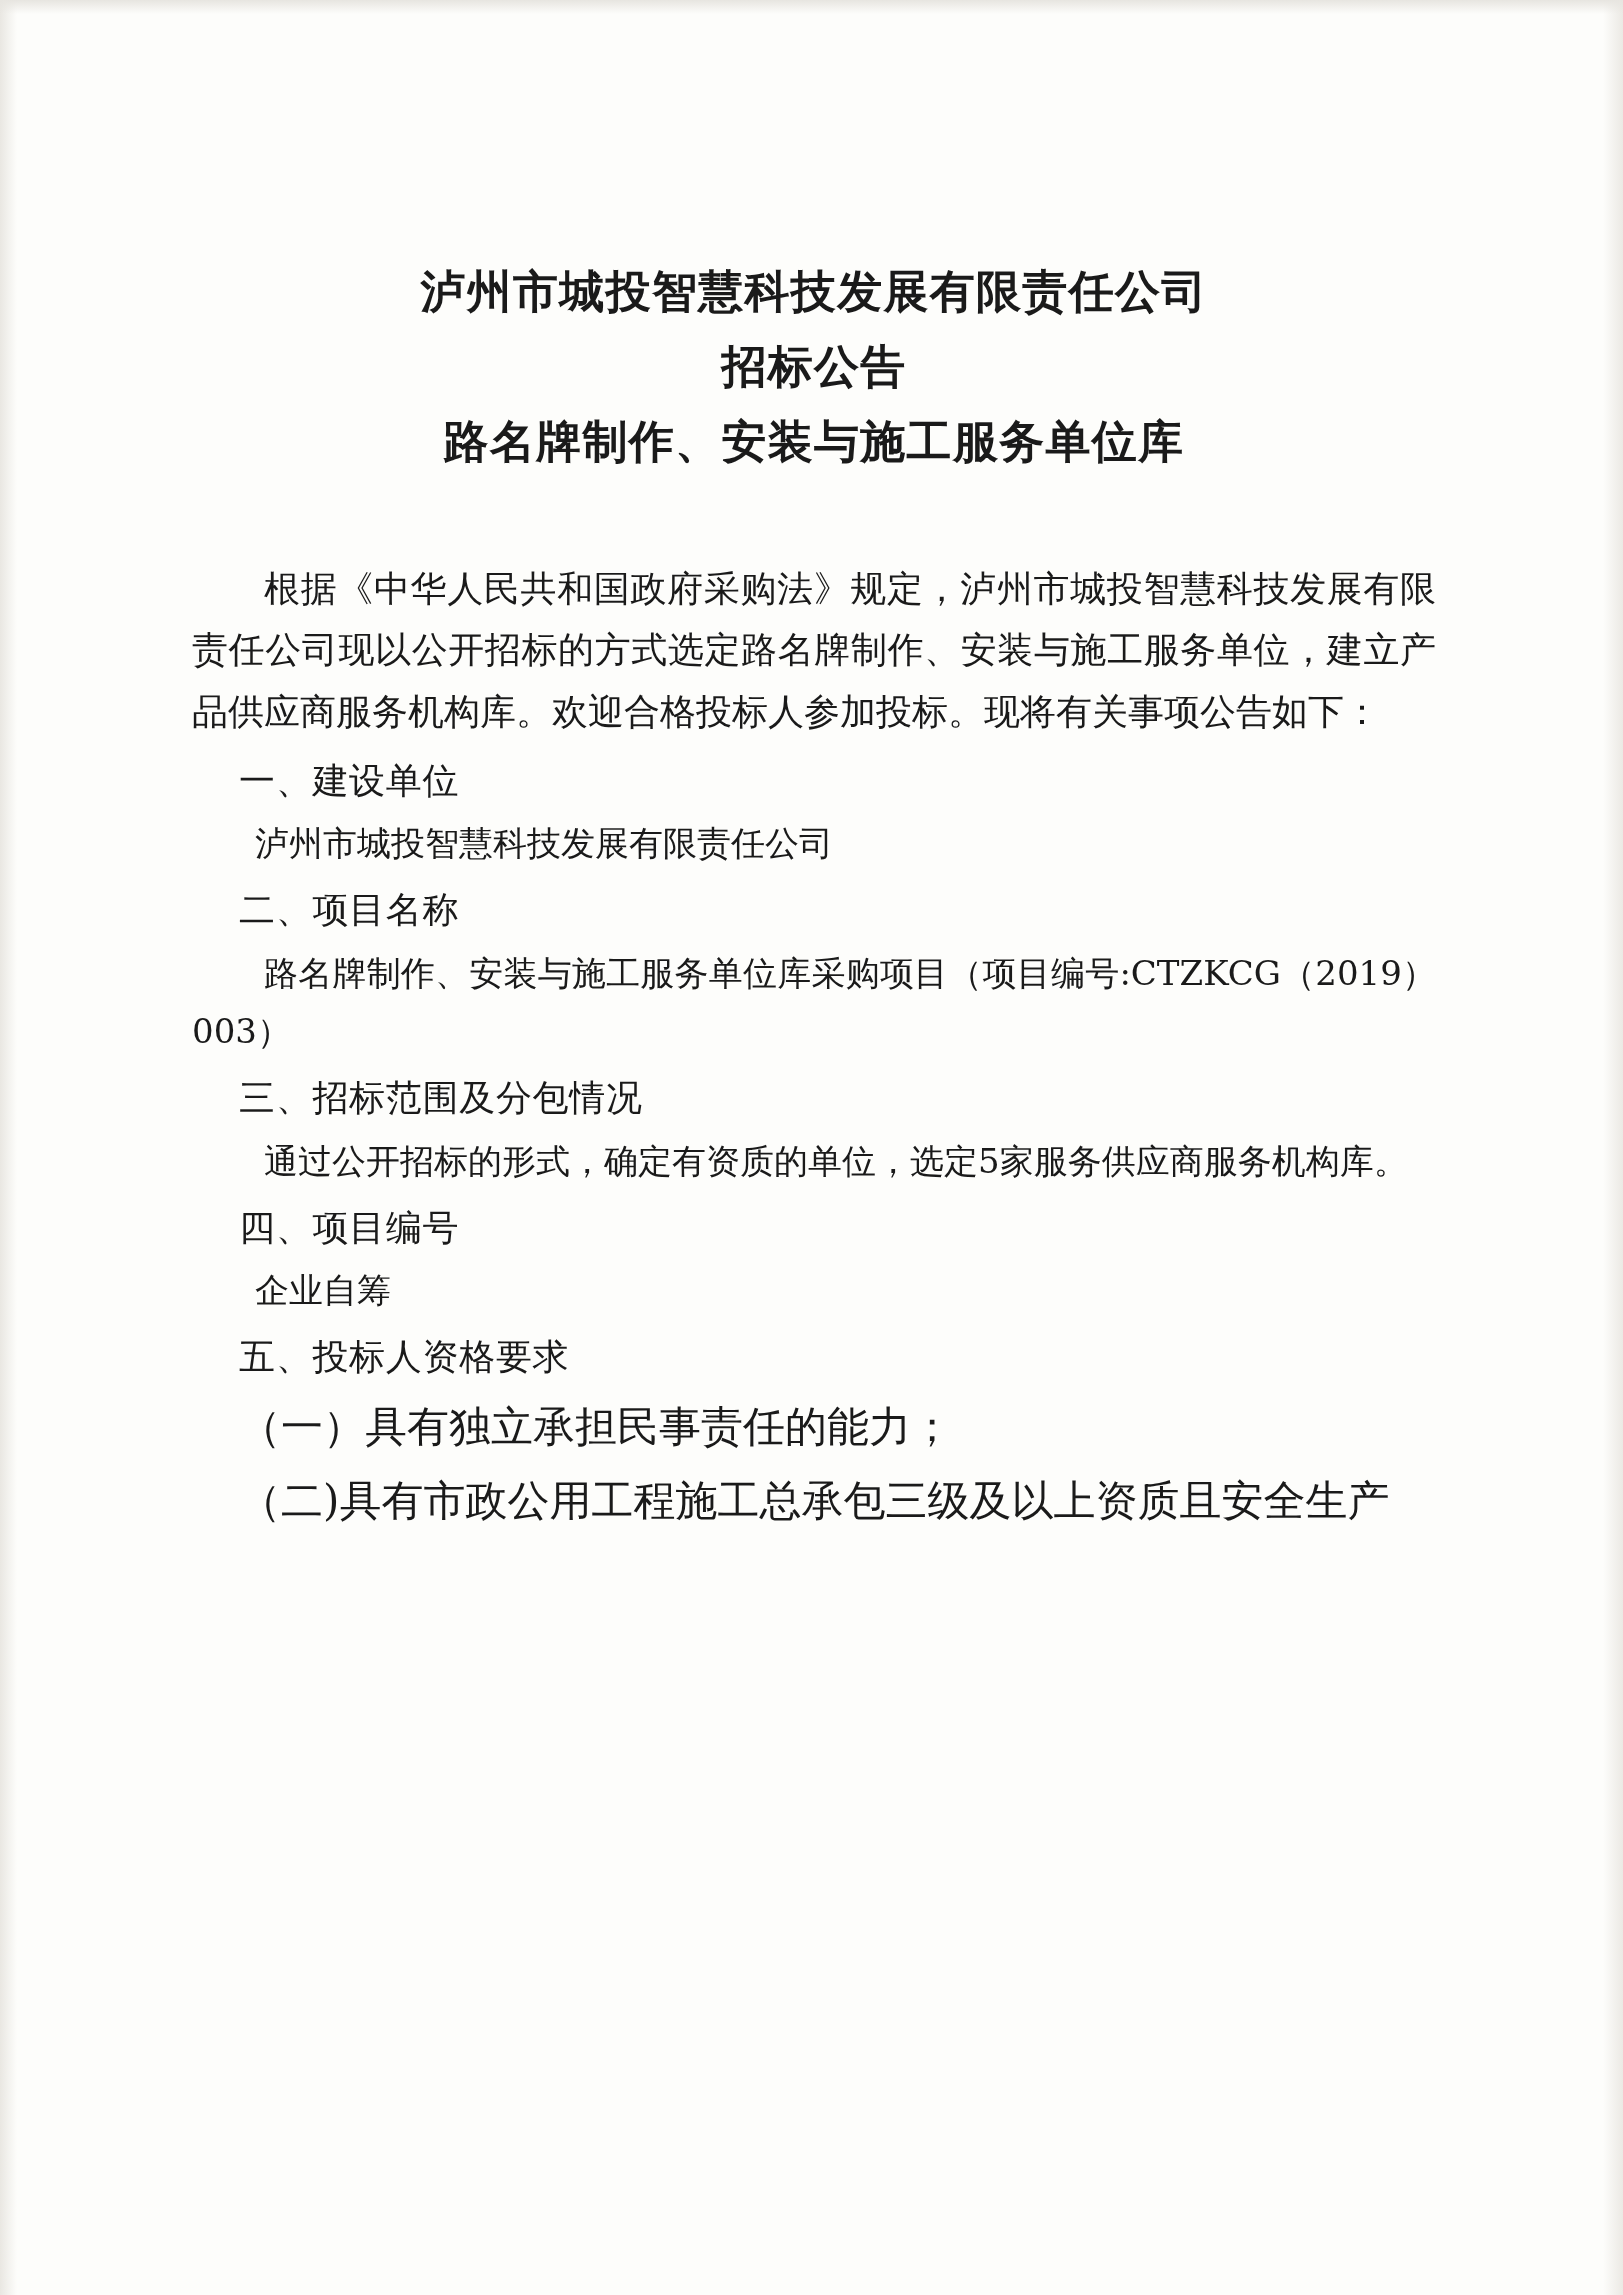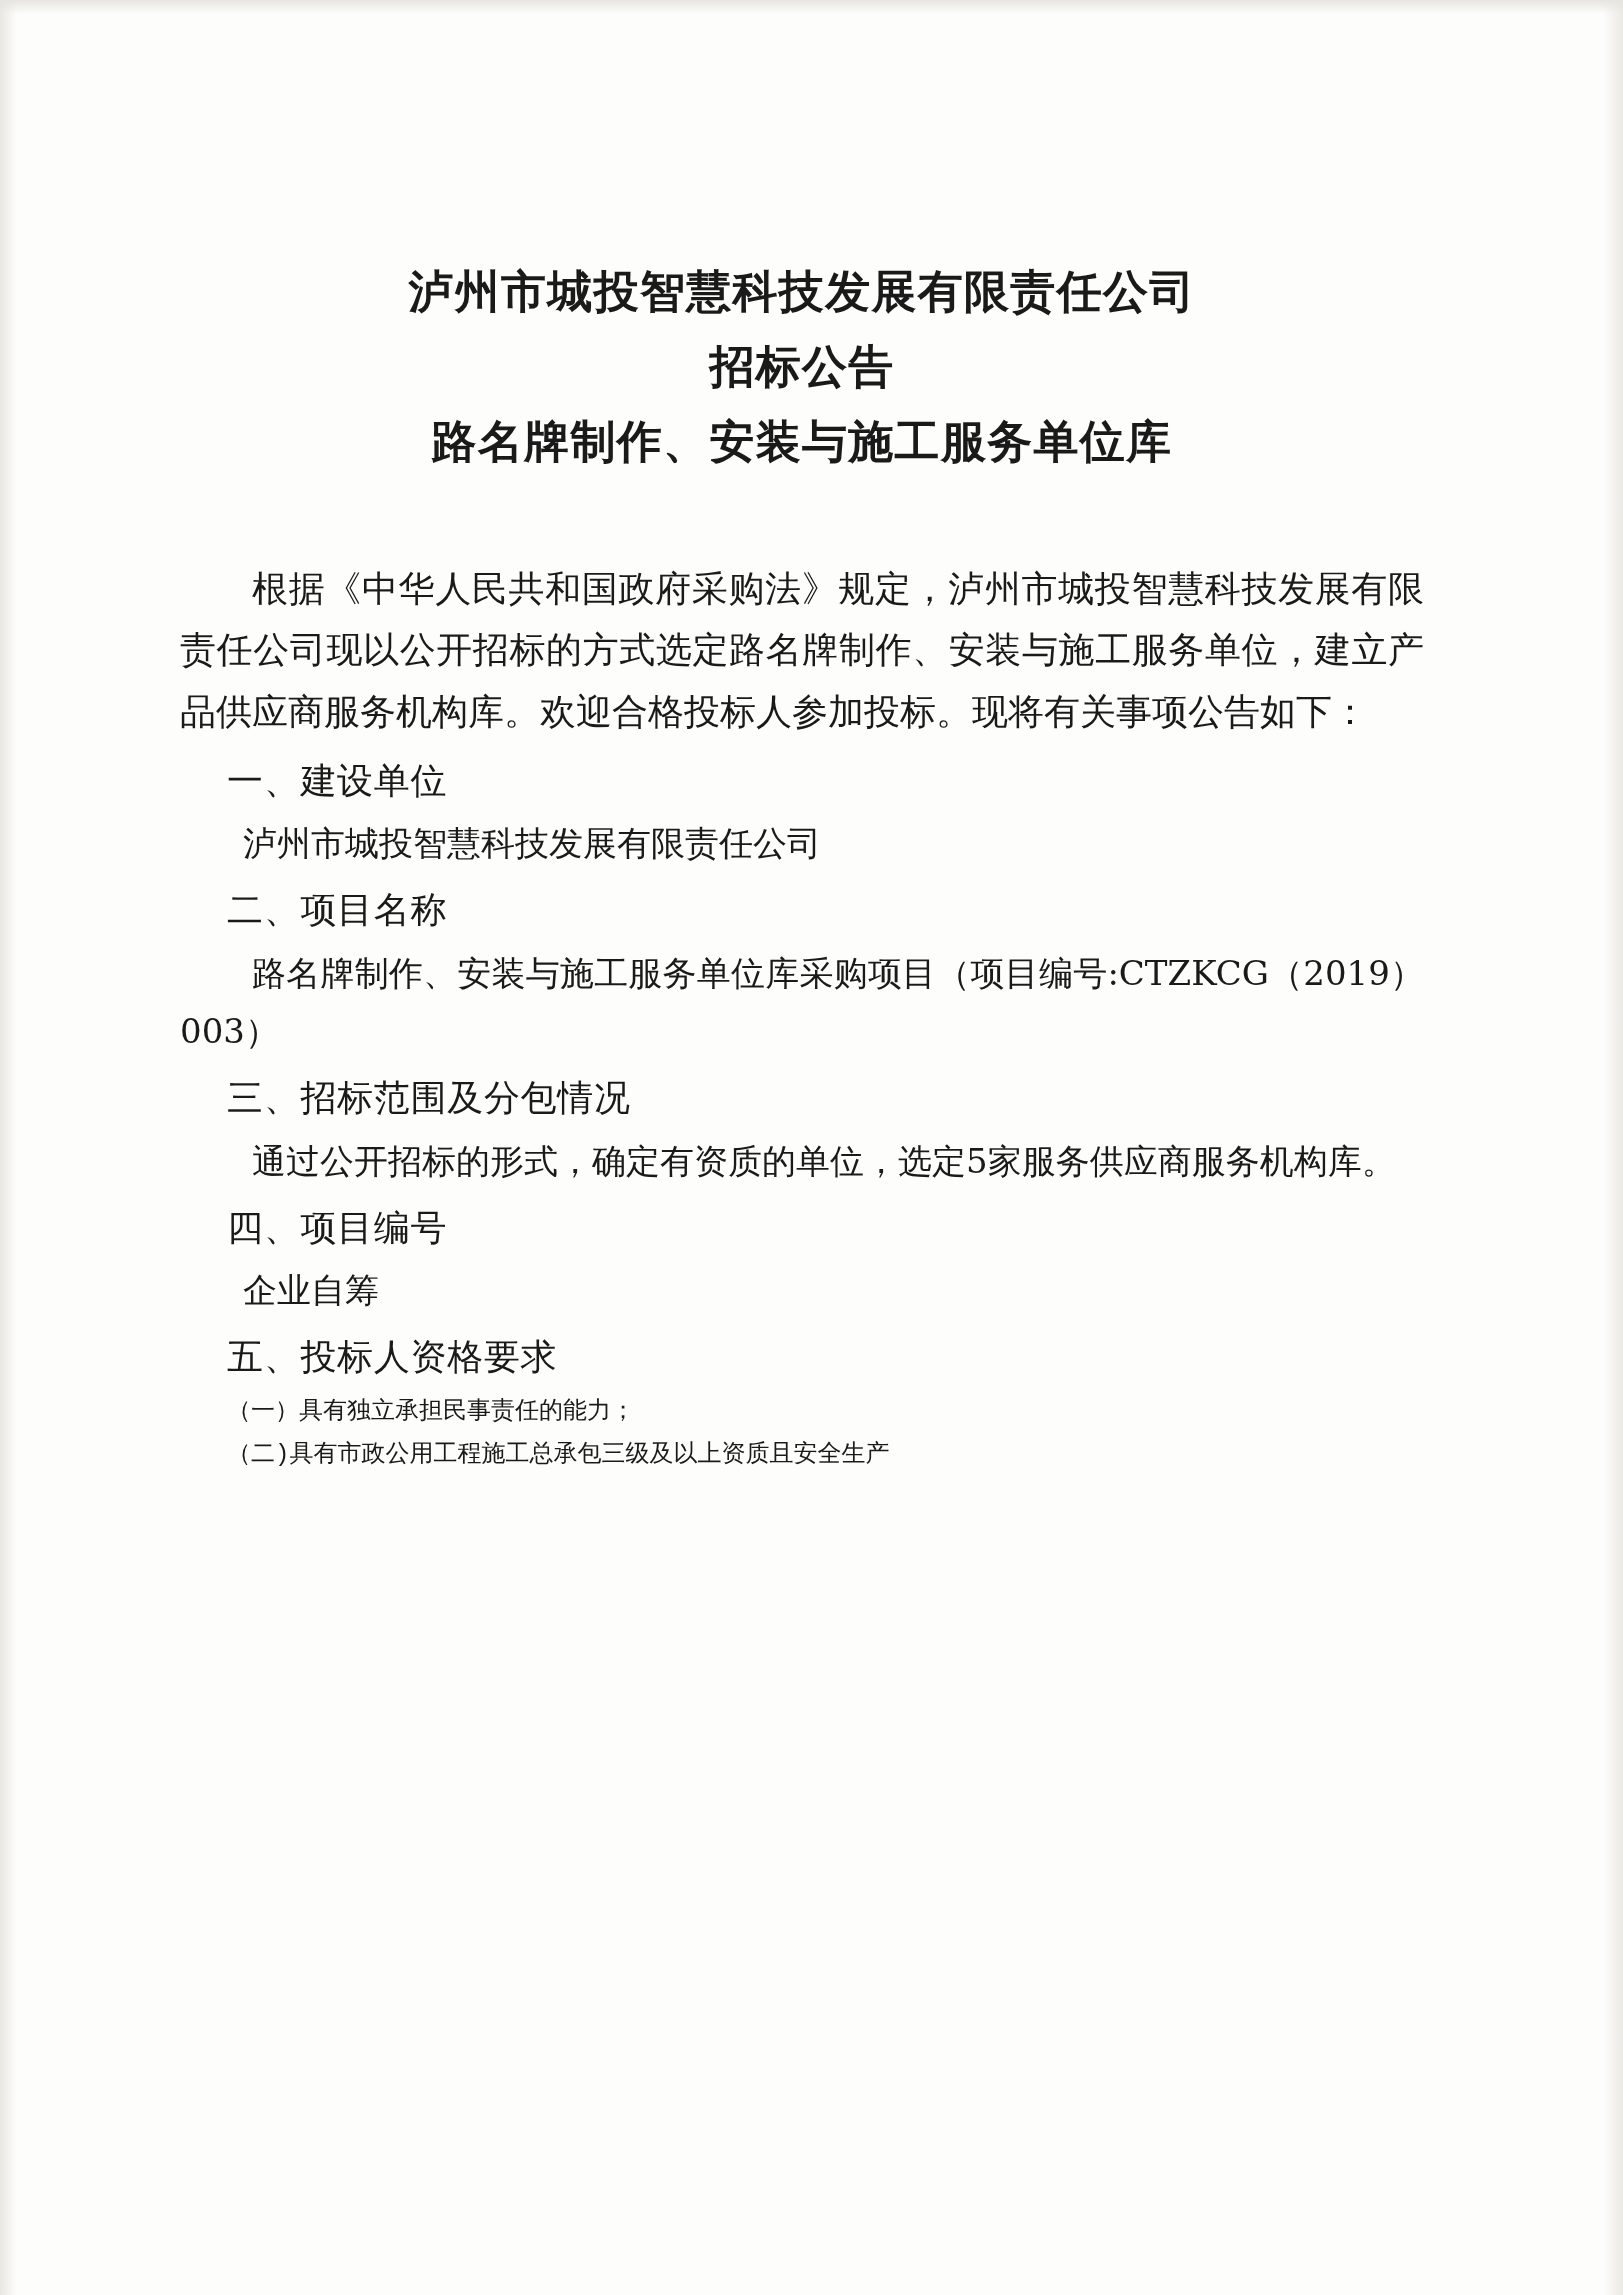--- a/index.html
+++ b/index.html
@@ -36,21 +36,21 @@
     background: linear-gradient(to left, #ebe9e4, rgba(253,253,251,0));
   }
   .scan-edge-top {
     position: absolute;
     left: 0; top: 0;
     width: 1623px; height: 14.4px;
     background: linear-gradient(to bottom, #e7e5e0, rgba(253,253,251,0));
   }
   .content {
     position: absolute;
-    left: 180px;
+    left: 192px;
     top: 262px;
     width: 1244px;
   }
   .title-block {
     text-align: center;
     margin-bottom: 86px;
   }
   .title-line {
     font-size: 45px;
     font-weight: bold;
@@ -83,27 +83,26 @@
     line-height: 1.72;
     margin: 0 0 3.9px 0;
     text-indent: 63px;
     text-align: justify;
     text-justify: inter-ideograph;
   }
   .body-text.no-indent-hang {
     text-indent: 72px;
   }
   .list-item {
-    font-size: 24px;
+    font-size: 42px;
     line-height: 1.72;
     margin: 0 0 2.6px 0;
     text-indent: 47px;
     text-align: justify;
     text-justify: inter-ideograph;
-    font-family: Liberation Mono, monospace;
   }
 </style>
 </head>
 <body>
 
 <div class="page">
   <div class="scan-edge-left"></div>
   <div class="scan-edge-right"></div>
   <div class="scan-edge-top"></div>
 

